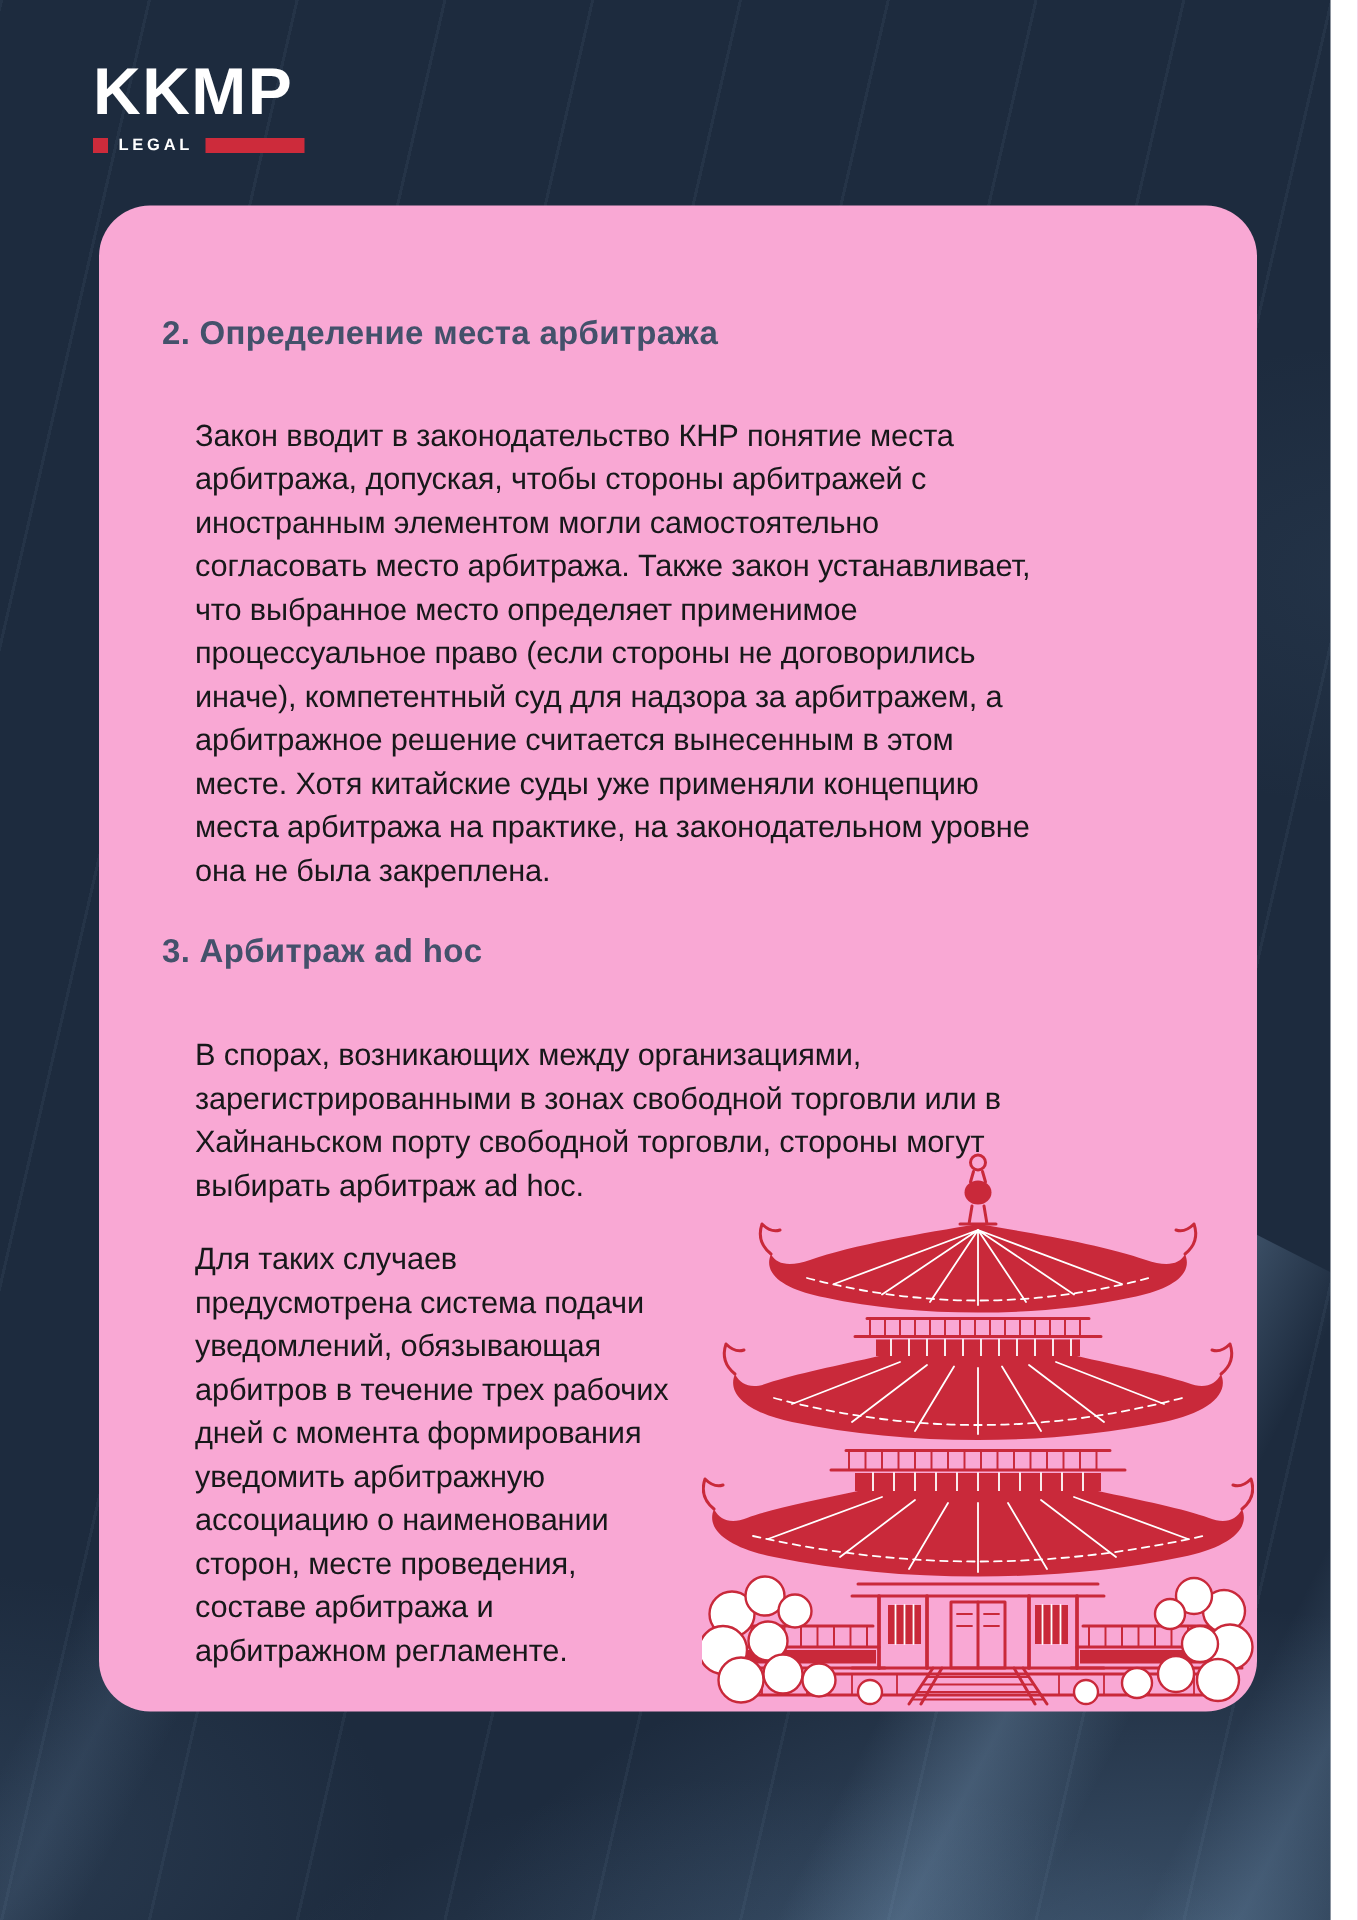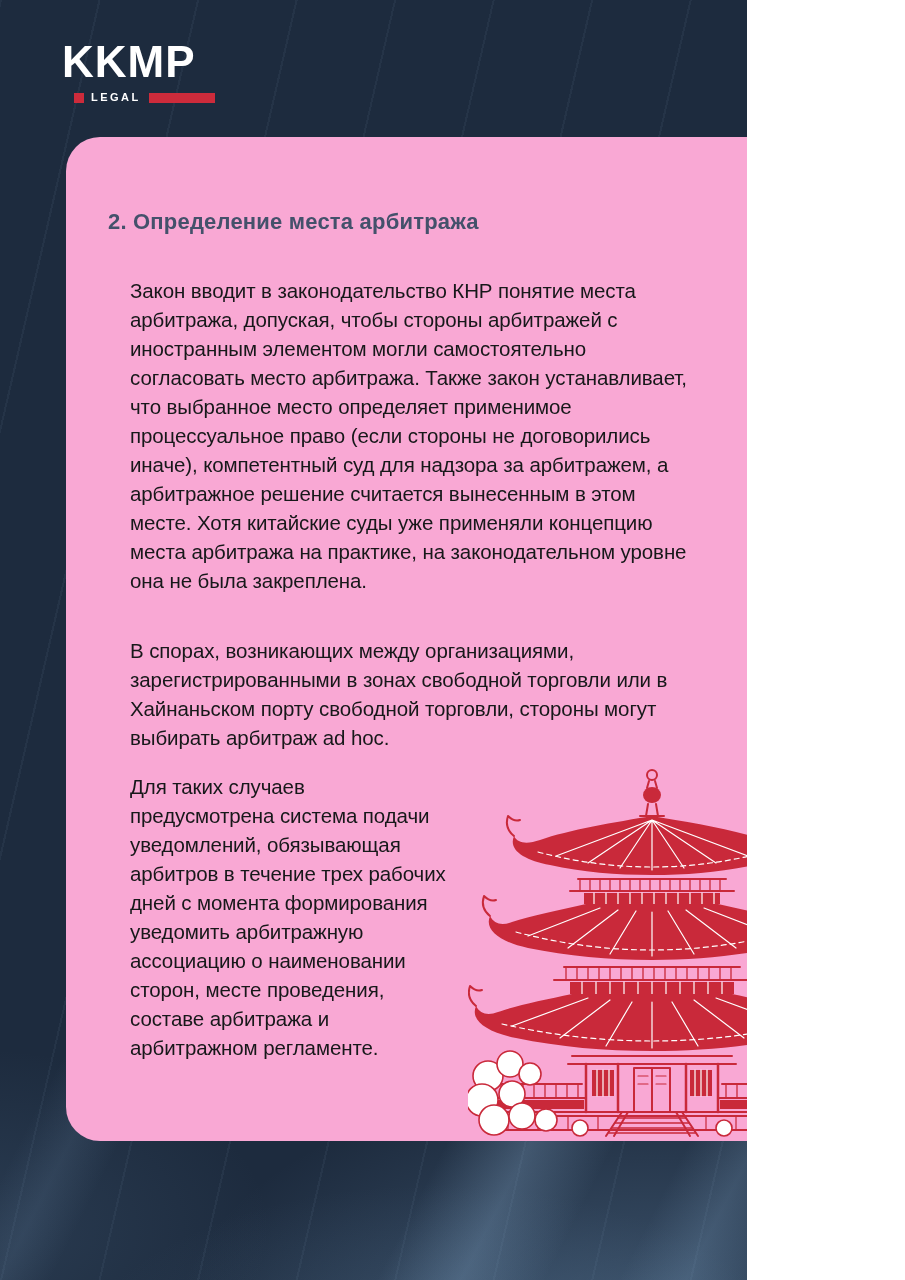--- a/index.html
+++ b/index.html
@@ -1,20 +1,20 @@
 <!DOCTYPE html>
 <html><head>
 <meta charset="utf-8">
 <style>
   * { margin:0; padding:0; box-sizing:border-box; }
   html,body { width:905px; height:1280px; }
   body { font-family:"Liberation Sans","DejaVu Sans",sans-serif; }
 
   .page {
-    position:relative; width:747px; height:1280px; overflow:hidden;
+    position:relative; width:887px; height:1280px; overflow:hidden;
     background-color:#1D2B3E;
   }
   
   .page::before {
     content:""; position:absolute; inset:0;
     background:repeating-linear-gradient(103deg,
       rgba(170,200,230,0.055) 0px, rgba(170,200,230,0.055) 2px,
       transparent 2px, transparent 96px);
     pointer-events:none;
   }
@@ -31,21 +31,21 @@
   .band-1 { width:150px; height:760px; right:150px; bottom:-260px; transform:rotate(27deg);
     background:linear-gradient(90deg, transparent, rgba(140,175,208,0.28) 50%, transparent); }
   .band-2 { width:120px; height:700px; right:-55px; bottom:-240px; transform:rotate(27deg);
     background:linear-gradient(90deg, transparent, rgba(130,165,198,0.22) 50%, transparent); }
   .band-3 { width:90px; height:520px; left:-30px; top:990px; transform:rotate(27deg);
     background:linear-gradient(90deg, transparent, rgba(120,150,182,0.14) 50%, transparent); }
 
   
   .logo { position:absolute; left:62px; top:40px; }
   .logo-text { color:#FFFFFF; font-size:44px; font-weight:700; letter-spacing:1px; line-height:1; }
-  .logo-sub { display:flex; align-items:center; margin-top:8px; height:11px;margin-left:12px; }
+  .logo-sub { display:flex; align-items:flex-start; margin-top:8px; height:11px; }
   .logo-square { width:10px; height:10px; background:#CD2B3B; }
   .logo-legal { color:#FFFFFF; font-size:11px; font-weight:700; letter-spacing:2.5px; margin:0 8px 0 7px; line-height:1; }
   .logo-bar { width:66px; height:10px; background:#CD2B3B; }
 
   
   .card {
     position:absolute; left:66px; top:137px; width:772px; height:1004px;
     background:#f9a8d4; border-radius:34px; overflow:hidden;
   }
   .section-heading {
@@ -79,20 +79,21 @@
       <span class="logo-square"></span>
       <span class="logo-legal">LEGAL</span>
       <span class="logo-bar"></span>
     </div>
   </div>
 
   <div class="card">
     <div class="section-heading h-first">2. Определение места арбитража</div>
     <p class="para para-wide">Закон вводит в законодательство КНР понятие места арбитража, допуская, чтобы стороны арбитражей с иностранным элементом могли самостоятельно согласовать место арбитража. Также закон устанавливает, что выбранное место определяет применимое процессуальное право (если стороны не договорились иначе), компетентный суд для надзора за арбитражем, а арбитражное решение считается вынесенным в этом месте. Хотя китайские суды уже применяли концепцию места арбитража на практике, на законодательном уровне она не была закреплена.</p>
 
+    <div class="section-heading h-next">3. Арбитраж ad hoc</div>
     <p class="para para-wide">В спорах, возникающих между организациями, зарегистрированными в зонах свободной торговли или в Хайнаньском порту свободной торговли, стороны могут выбирать арбитраж ad hoc.</p>
     <p class="para para-narrow">Для таких случаев предусмотрена система подачи уведомлений, обязывающая арбитров в течение трех рабочих дней с момента формирования уведомить арбитражную ассоциацию о наименовании сторон, месте проведения, составе арбитража и арбитражном регламенте.</p>
 
     <div class="pagoda-wrap">
       <svg viewBox="0 0 368 374" xmlns="http://www.w3.org/2000/svg">
         <g stroke="#C9293A" fill="none" stroke-width="2" stroke-linecap="round" stroke-linejoin="round">
 
           <circle cx="184" cy="11" r="5"></circle>
           <path d="M181,17 L179,24 M187,17 L189,24"></path>
           <ellipse cx="184" cy="31" rx="9" ry="8" fill="#C9293A" stroke="none"></ellipse>

